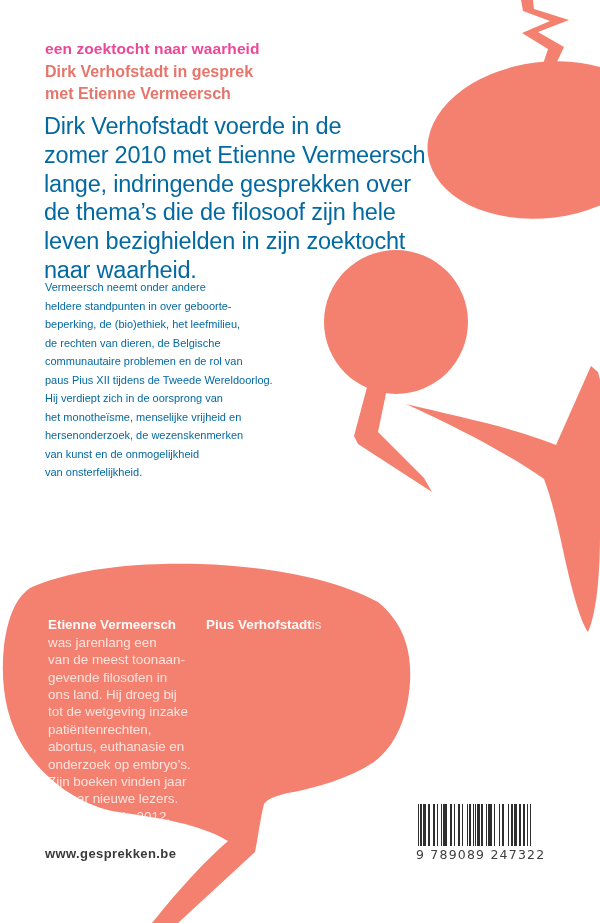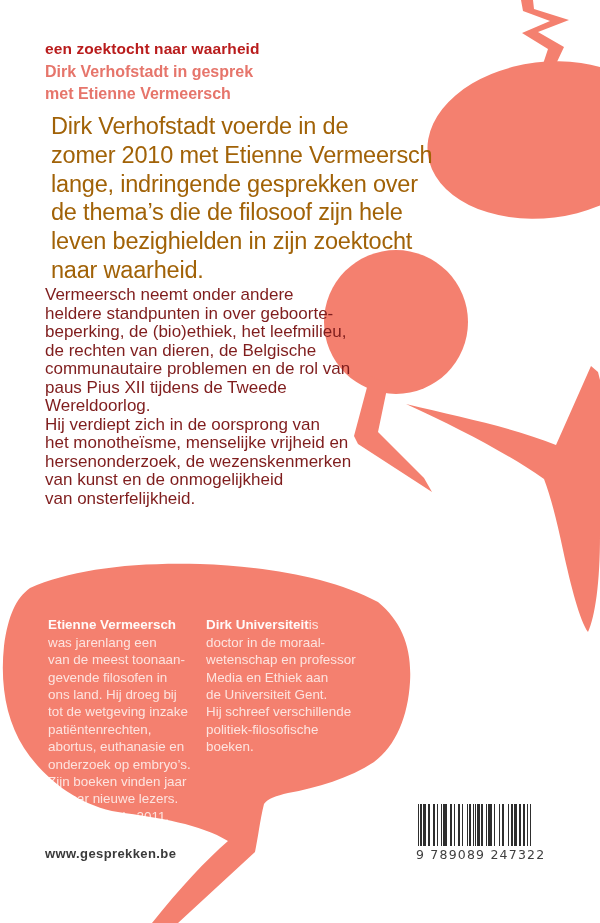--- a/index.html
+++ b/index.html
@@ -7,24 +7,24 @@
     width:600px;height:923px;position:relative;overflow:hidden;
     background:#ffffff;
     font-family:"Liberation Sans", sans-serif;
     --coral:#f4806f;
     --coral-text:#e6756b;
   }
   .abs{position:absolute;}
   #shape-layer{position:absolute;left:0;top:0;z-index:0;}
   .txt{position:absolute;z-index:2;white-space:pre-line;}
 
-  .tagline{left:45px;top:40px;font-size:15.5px;font-weight:600;color:#b91c1c;letter-spacing:.1px;}
+  .tagline{left:45px;top:40px;font-size:15.5px;font-weight:600;color:#ec4899;letter-spacing:.1px;}
   .subtitle{left:45px;top:61px;font-size:16px;font-weight:700;color:var(--coral-text);line-height:22px;}
-  .intro{left:51px;top:112px;width:420px;font-size:23.5px;font-weight:400;color:#a16207;line-height:28.8px;letter-spacing:-.2px;}
-  .descr{left:45px;top:286px;width:330px;font-size:17px;color:#7f1d1d;line-height:18.55px;}
+  .intro{left:44px;top:112px;width:420px;font-size:23.5px;font-weight:400;color:#0369a1;line-height:28.8px;letter-spacing:-.2px;}
+  .descr{left:45px;top:278px;width:330px;font-size:11px;color:#0369a1;line-height:18.55px;}
 
   .bubble-col{top:599px;font-size:13.4px;line-height:17.4px;color:rgba(255,255,255,.78);}
   .bubble-col .hd{color:rgba(255,255,255,.96);font-weight:700;white-space:normal;text-align:center;}
   .bubble-col .hd .suffix{font-weight:400;color:rgba(255,255,255,.82);margin-left:0;}
   .col-left{left:48px;width:152px;}
   .col-right{left:206px;width:160px;}
 
   .website{left:45px;top:846px;font-size:13px;font-weight:700;letter-spacing:.4px;color:#3a3a3a;}
 
   .barcode{left:416px;top:804px;width:118px;z-index:2;}
@@ -85,32 +85,25 @@
   <div>was jarenlang een
 van de meest toonaan-
 gevende filosofen in
 ons land. Hij droeg bij
 tot de wetgeving inzake
 patiëntenrechten,
 abortus, euthanasie en
 onderzoek op embryo’s.
 Zijn boeken vinden jaar
 na jaar nieuwe lezers.
-Hij overleed in 2011.</div>
+Hij overleed in 2012.</div>
 </div>
 
 <div class="txt bubble-col col-right">
-  <span class="hd"><span>Dirk Universiteit</span><span class="suffix">is</span></span>
-  <div>doctor in de moraal-
-wetenschap en professor
-Media en Ethiek aan
-de Universiteit Gent.
-Hij schreef verschillende
-politiek-filosofische
-boeken.</div>
+  <span class="hd"><span>Pius Verhofstadt</span><span class="suffix">is</span></span>
 </div>
 
 <div class="txt website">www.gesprekken.be</div>
 
 <div class="abs barcode">
   <div class="barcode-bars" id="barcode-bars">
       <span class="b"></span>
       <span></span>
       <span class="b"></span>
       <span></span>

